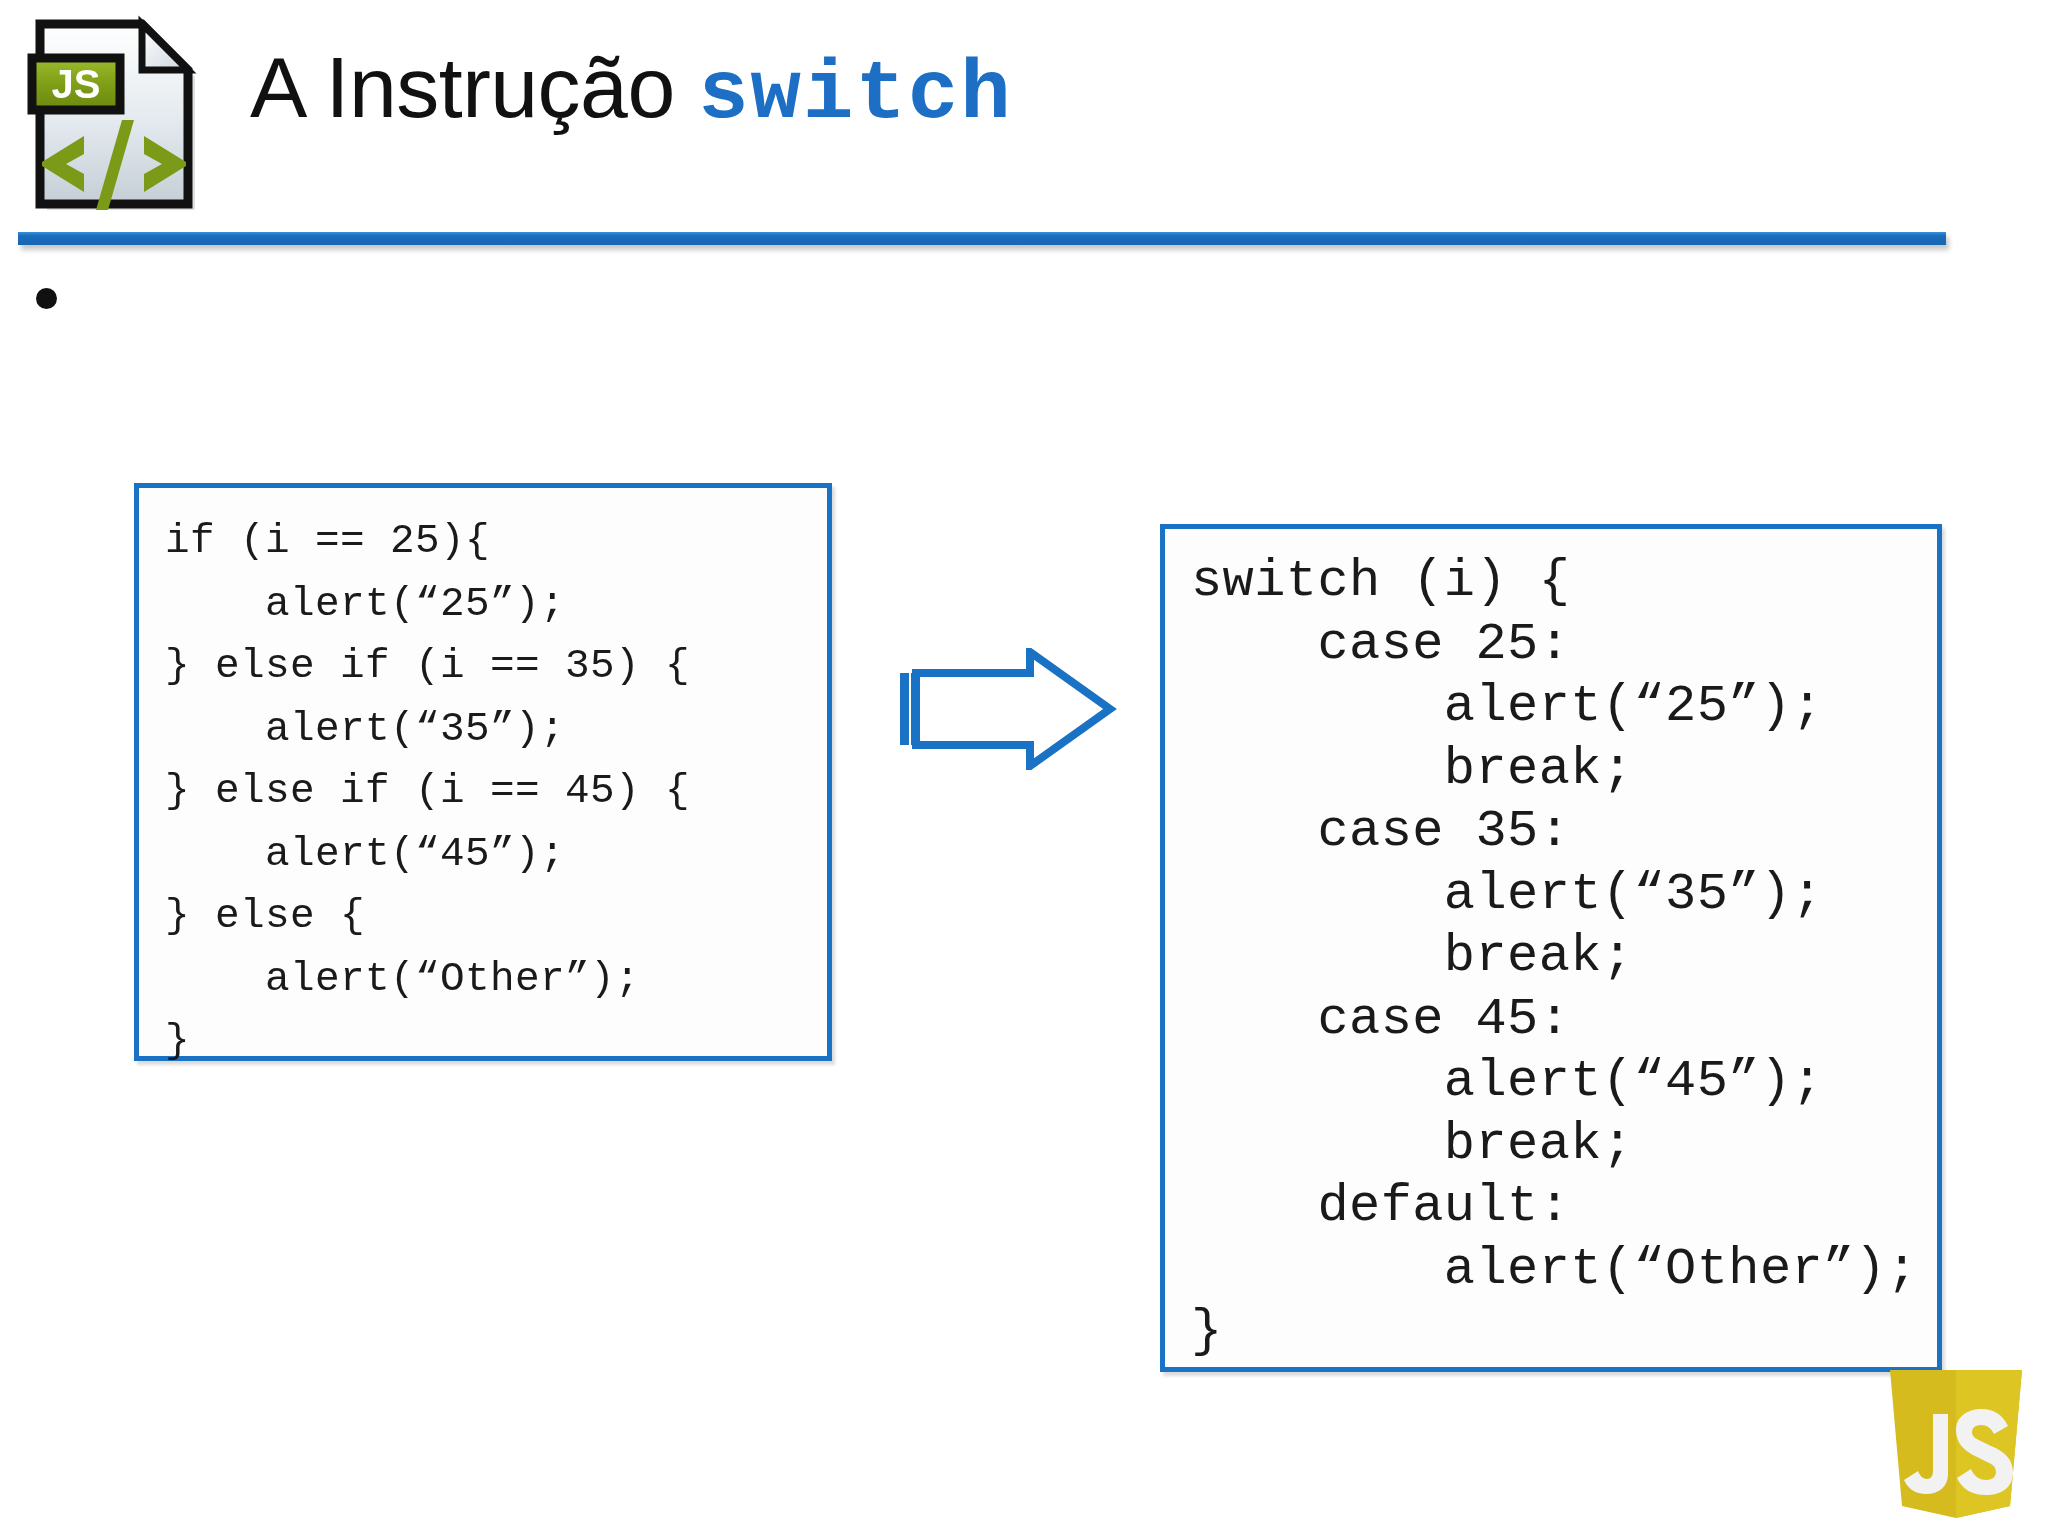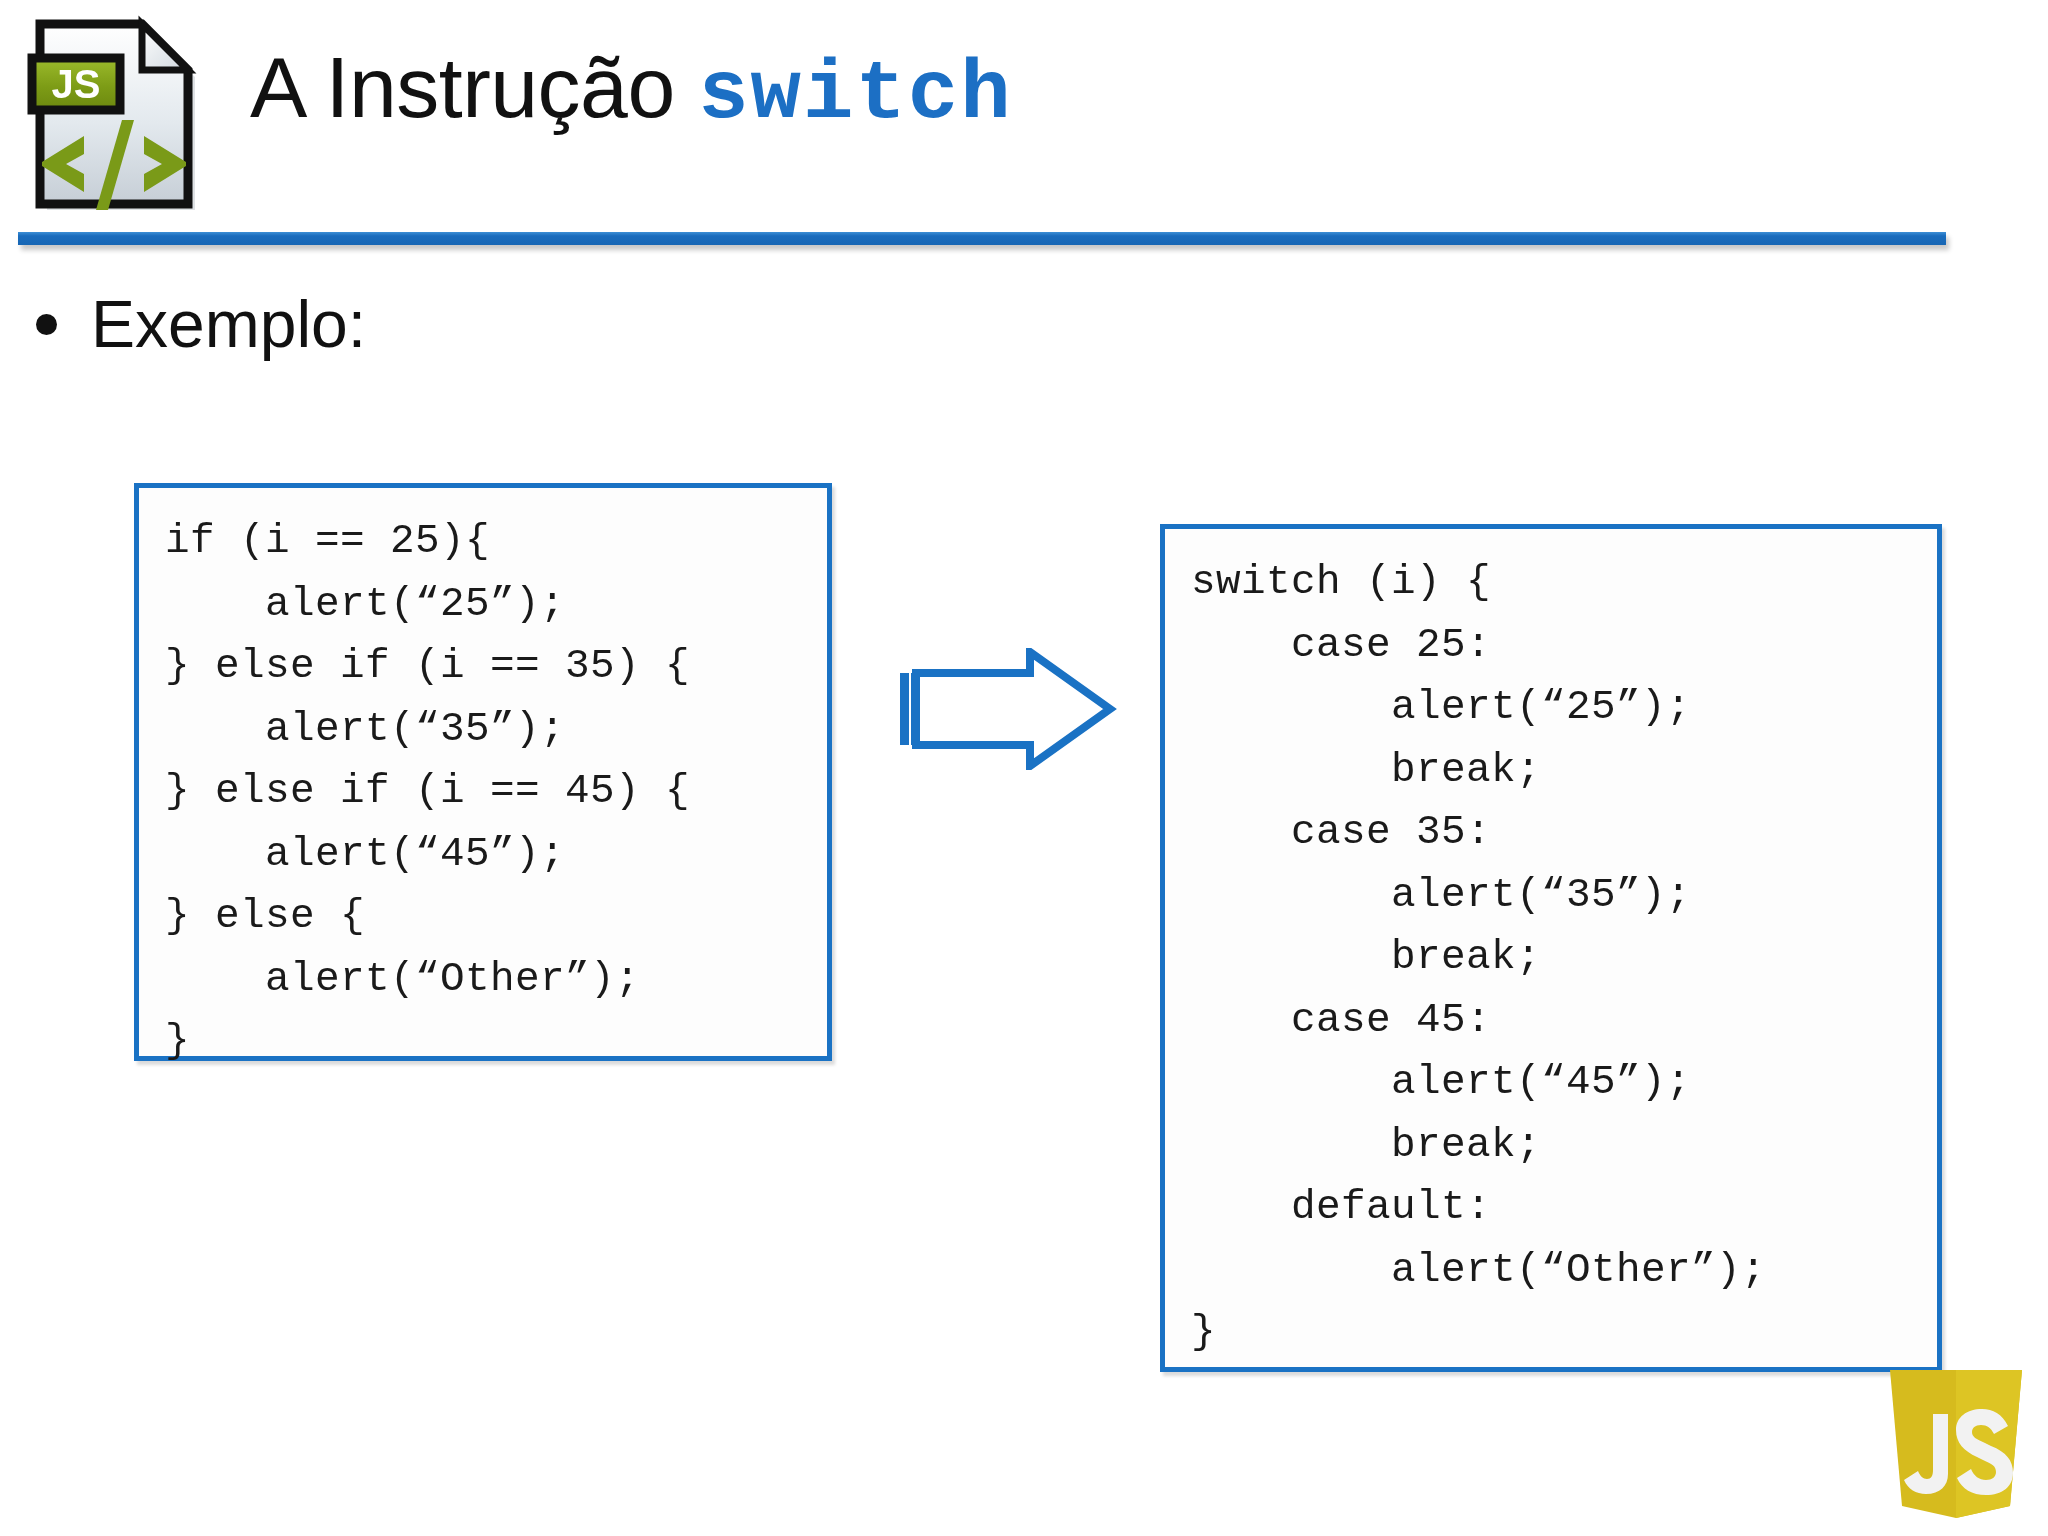--- a/index.html
+++ b/index.html
@@ -114,21 +114,21 @@
     letter-spacing: 0.4px;
   }
 
   #code-box-switch {
     left: 1160px;
     top: 524px;
     width: 782px;
     height: 848px;
   }
   #code-box-switch .code-text {
-    font-size: 41px;
+    font-size: 52px;
     line-height: 62.5px;
     padding: 22px 0 0 26px;
     letter-spacing: 0.4px;
   }
 
   
   #transform-arrow {
     position: absolute;
     left: 898px;
     top: 648px;
@@ -188,21 +188,20 @@
 
   <div id="page-title">
     <span class="title-plain">A Instrução </span><span class="title-code">switch</span>
   </div>
 
   <div id="title-divider"></div>
 </div>
 
 <div id="bullet-exemplo">
   <span id="bullet-dot"></span>
-  <span id="bullet-exemplo-label">Exemplo:</span>
 </div>
 
 <div class="code-box" id="code-box-if">
   <pre class="code-text">if (i == 25){
     alert(“25”);
 } else if (i == 35) {
     alert(“35”);
 } else if (i == 45) {
     alert(“45”);
 } else {

